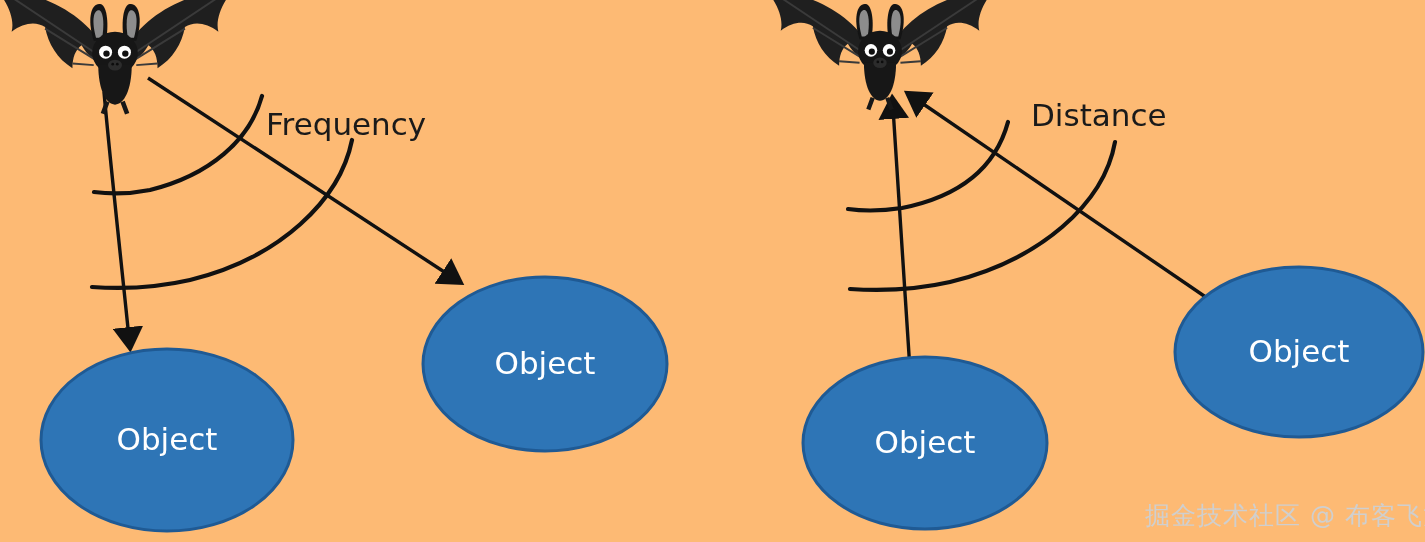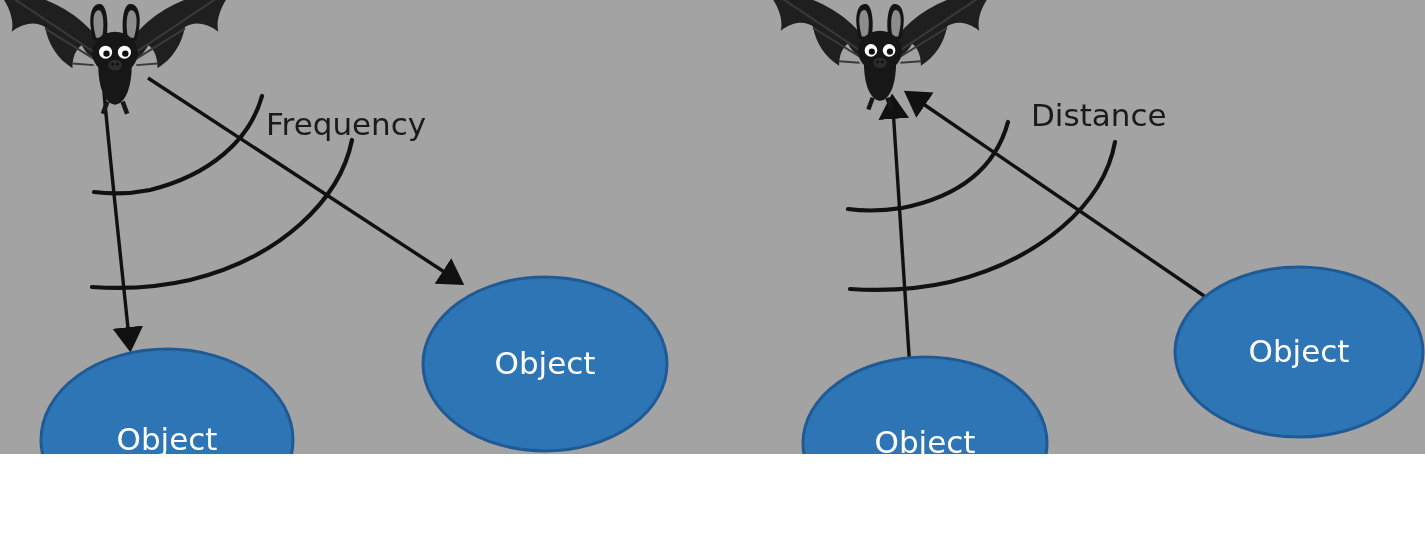--- a/index.html
+++ b/index.html
@@ -7,22 +7,22 @@
     margin: 0;
     padding: 0;
     background: #ffffff;
   }
   body {
     font-family: "Liberation Sans", sans-serif;
   }
   #diagram-root {
     position: relative;
     width: 1425px;
-    height: 454px;
-    background: #a3a3a3;
+    height: 542px;
+    background: #fdba74;
     overflow: hidden;
   }
   #diagram-svg {
     position: absolute;
     top: 0;
     left: 0;
     width: 1425px;
     height: 542px;
     display: block;
   }

